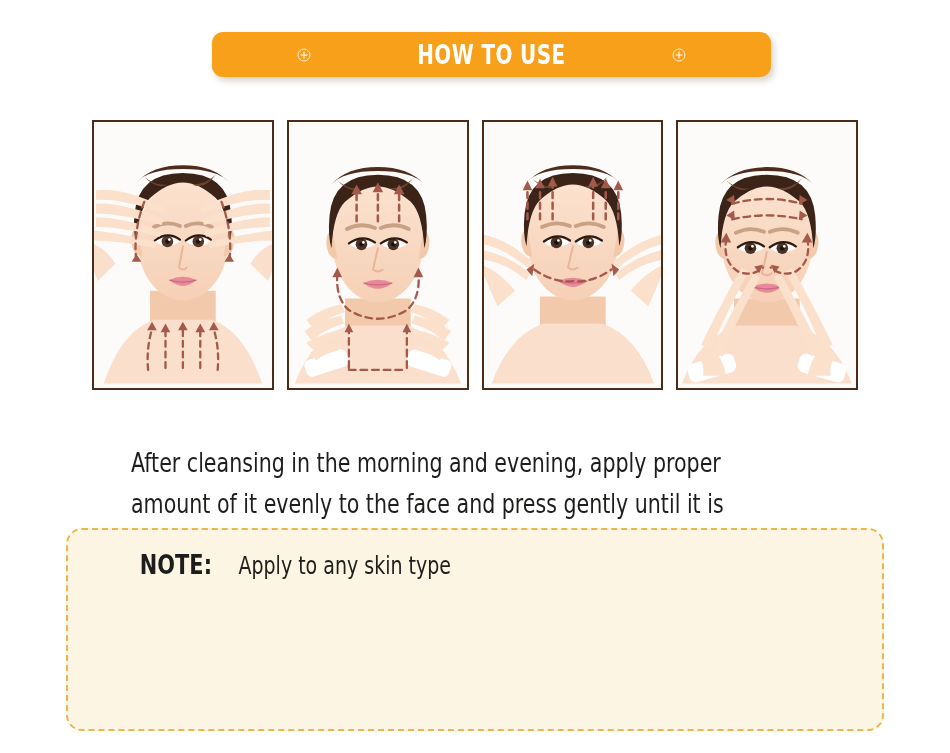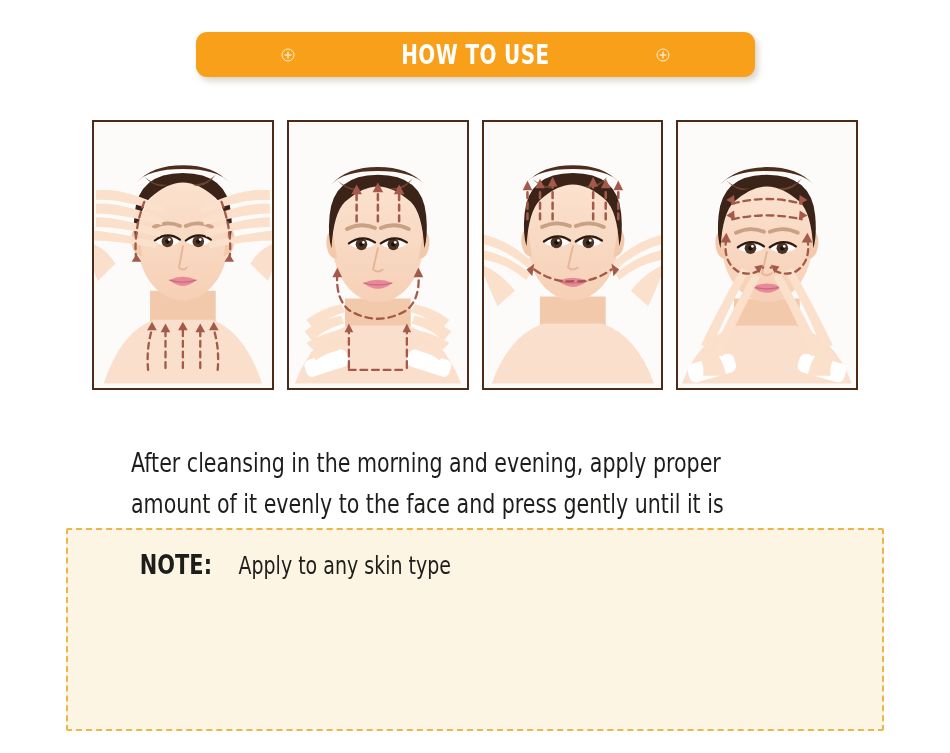--- a/index.html
+++ b/index.html
@@ -26,20 +26,21 @@
   .banner {
     width: 100%;
     height: 100%;
     background: #f9a01b;
     border-radius: 11px;
     box-shadow: 3px 4px 6px rgba(120, 100, 70, 0.28);
     display: flex;
     align-items: center;
     justify-content: center;
     position: relative;
+    margin-left: 16px;
   }
   .banner-title {
     color: #ffffff;
     font-family: "Liberation Sans Narrow", "DejaVu Sans Condensed", "Liberation Sans", sans-serif;
     font-weight: bold;
     font-size: 27px;
     letter-spacing: 0.5px;
     transform: scaleX(0.82);
     transform-origin: center;
     white-space: nowrap;
@@ -96,21 +97,21 @@
   
   .note-box {
     position: absolute;
     left: 66px;
     top: 528px;
     width: 818px;
     height: 203px;
     box-sizing: border-box;
     background: #fdf5e3;
     border: 2px dashed #e8b84b;
-    border-radius: 2px;
+    border-radius: 16px;
   }
   .note-head {
     position: absolute;
     left: 66px;
     top: 19px;
     display: flex;
     align-items: baseline;
     white-space: nowrap;
   }
   .note-label {

